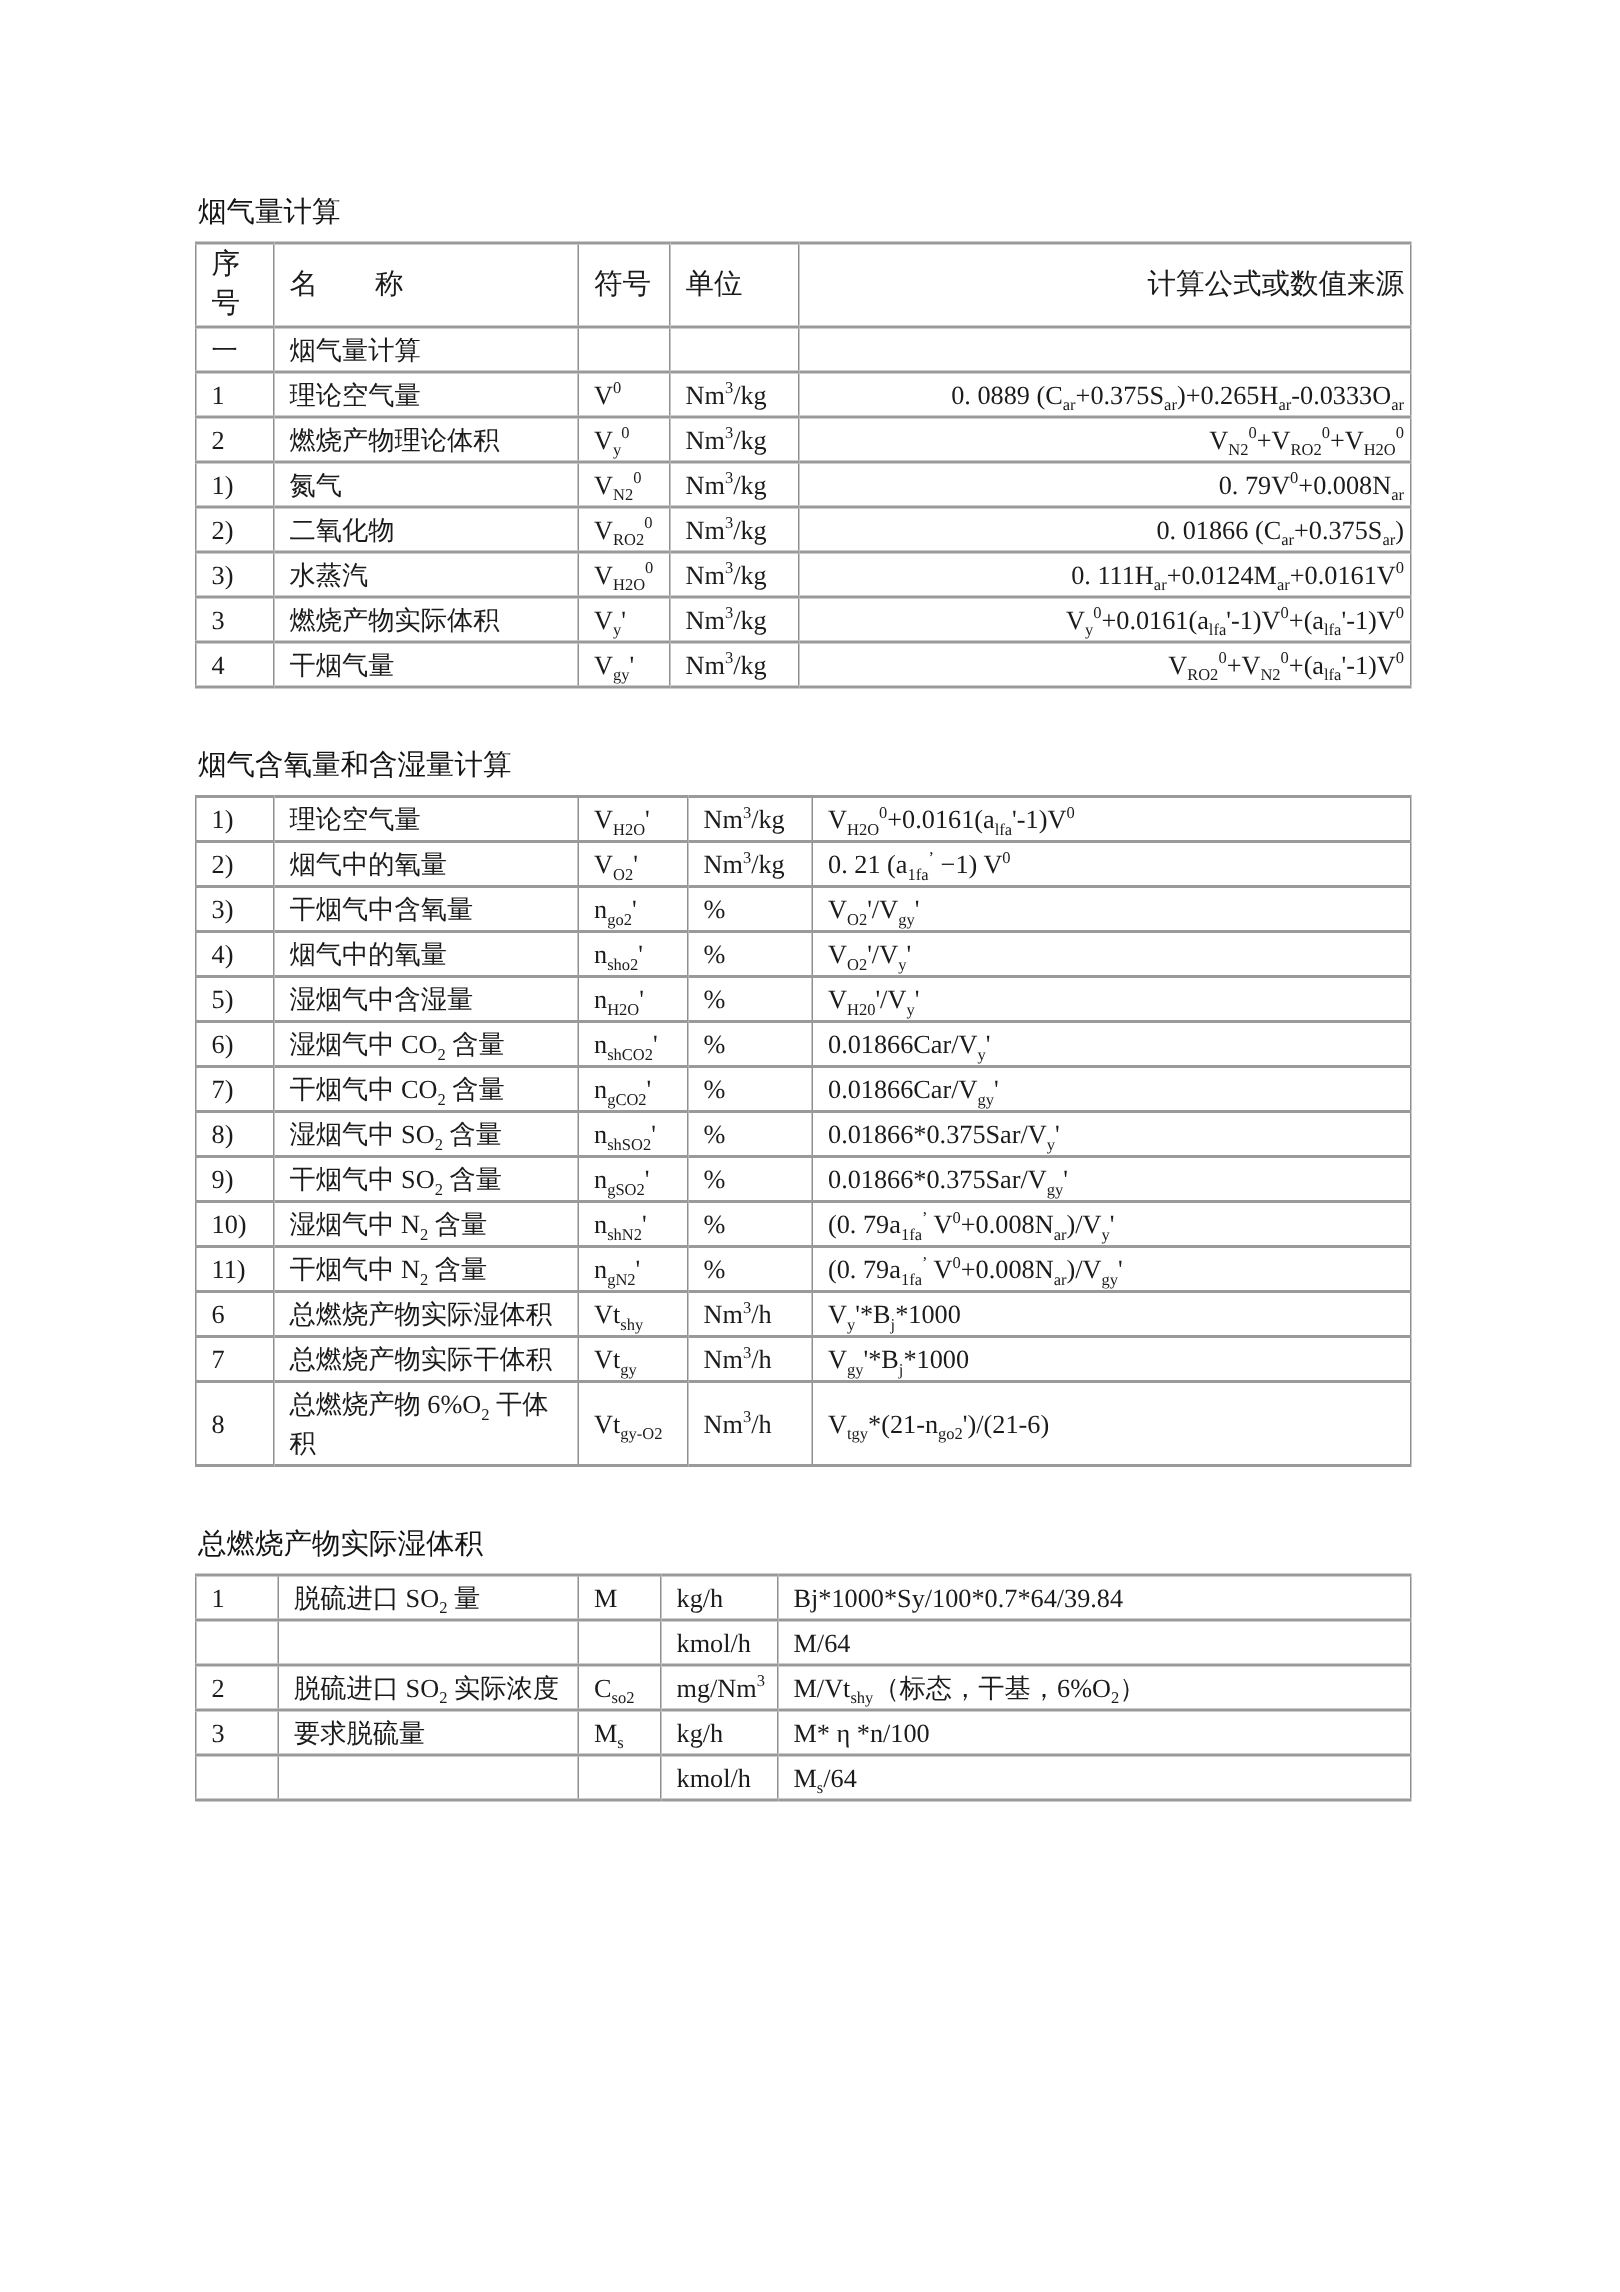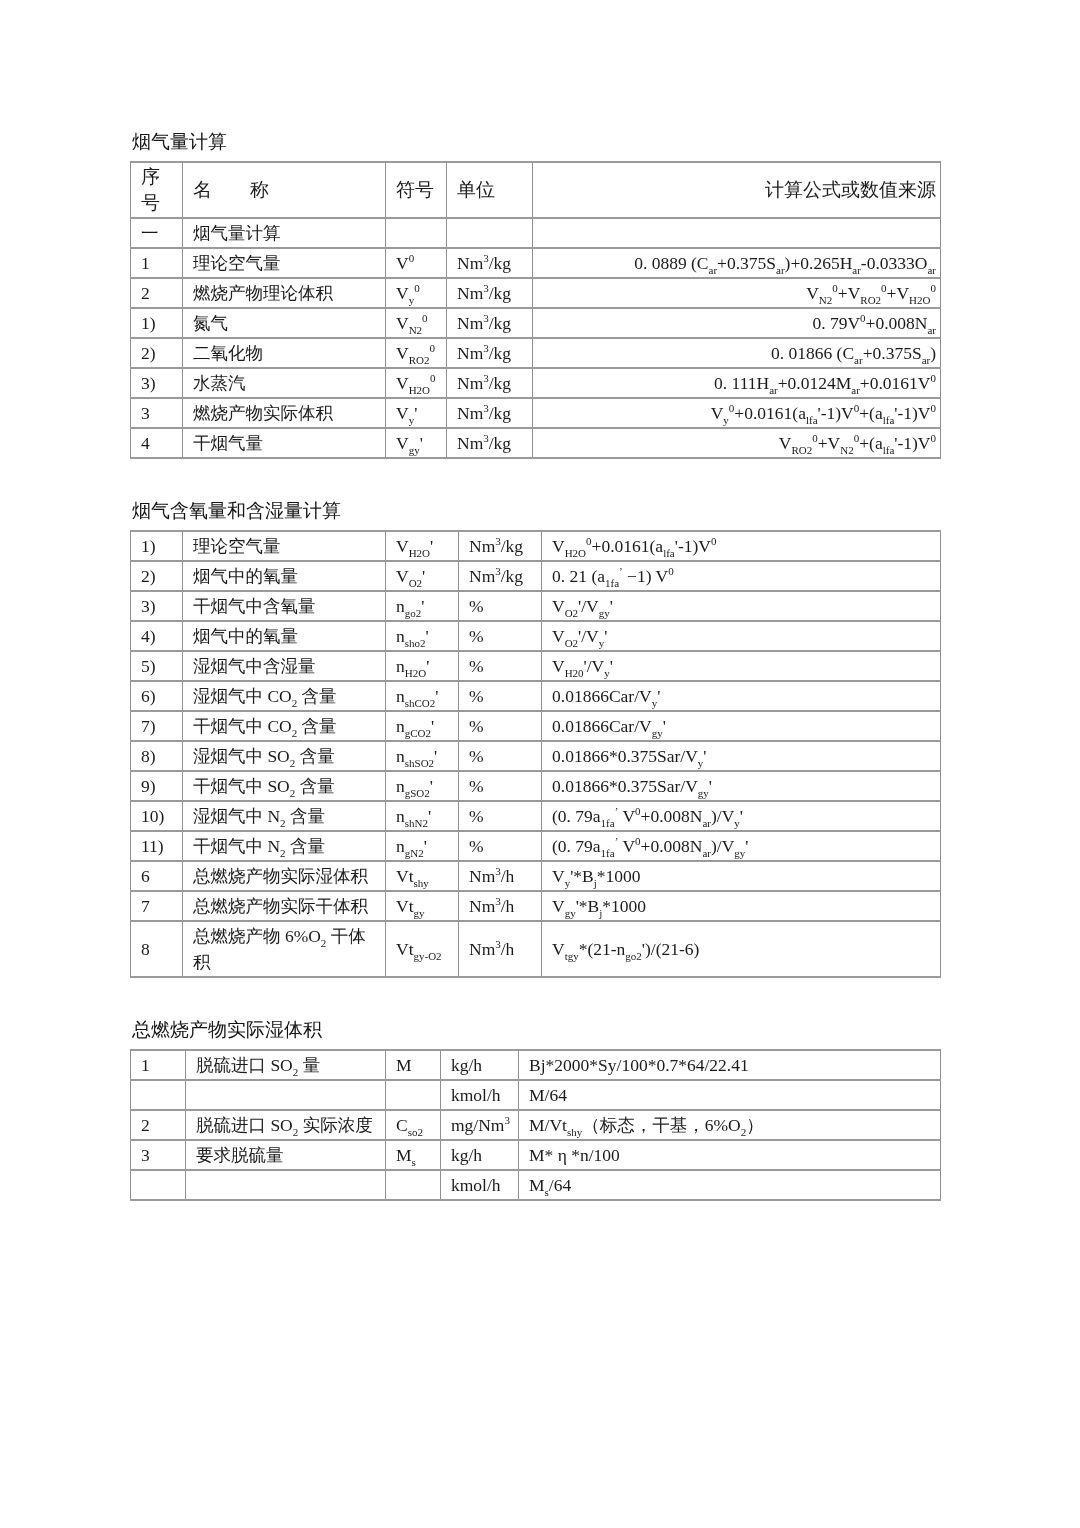--- a/index.html
+++ b/index.html
@@ -257,21 +257,21 @@
           <col class="c3">
           <col class="c4">
           <col class="c5">
       </colgroup>
       <tbody>
           <tr>
             <td class="col-no c1">1</td>
             <td class="col-name c2">脱硫进口 SO<sub>2</sub> 量</td>
             <td class="col-symbol c3">M</td>
             <td class="col-unit c4">kg/h</td>
-            <td class="col-formula c5">Bj*2000*Sy/100*0.7*64/22.41</td>
+            <td class="col-formula c5">Bj*1000*Sy/100*0.7*64/39.84</td>
           </tr>
           <tr>
             <td class="col-no c1"></td>
             <td class="col-name c2"></td>
             <td class="col-symbol c3"></td>
             <td class="col-unit c4">kmol/h</td>
             <td class="col-formula c5">M/64</td>
           </tr>
           <tr>
             <td class="col-no c1">2</td>

